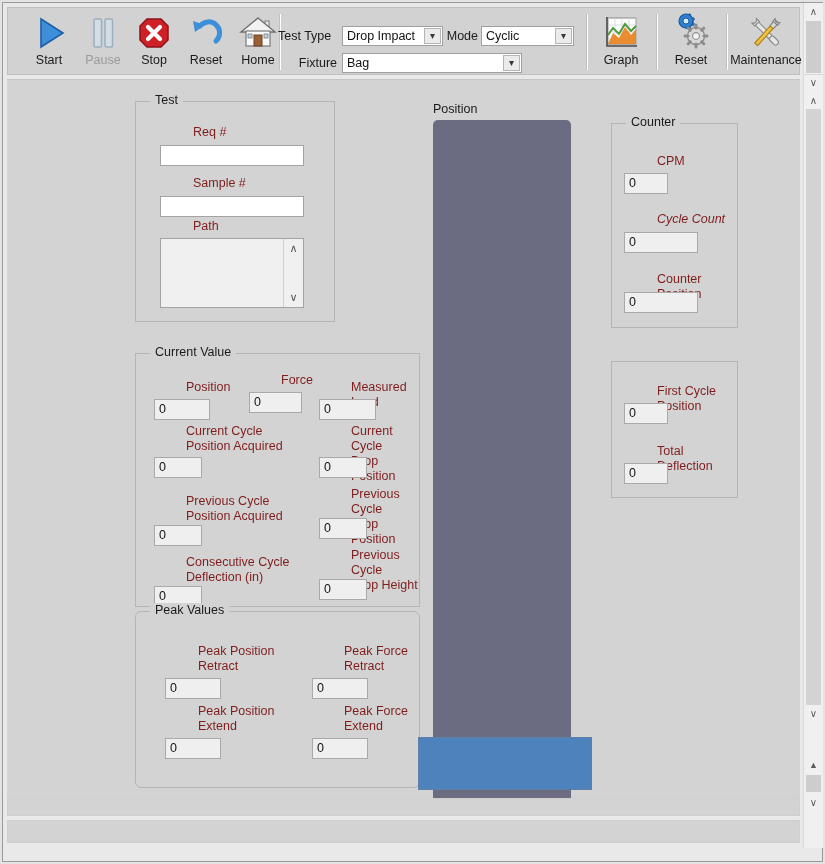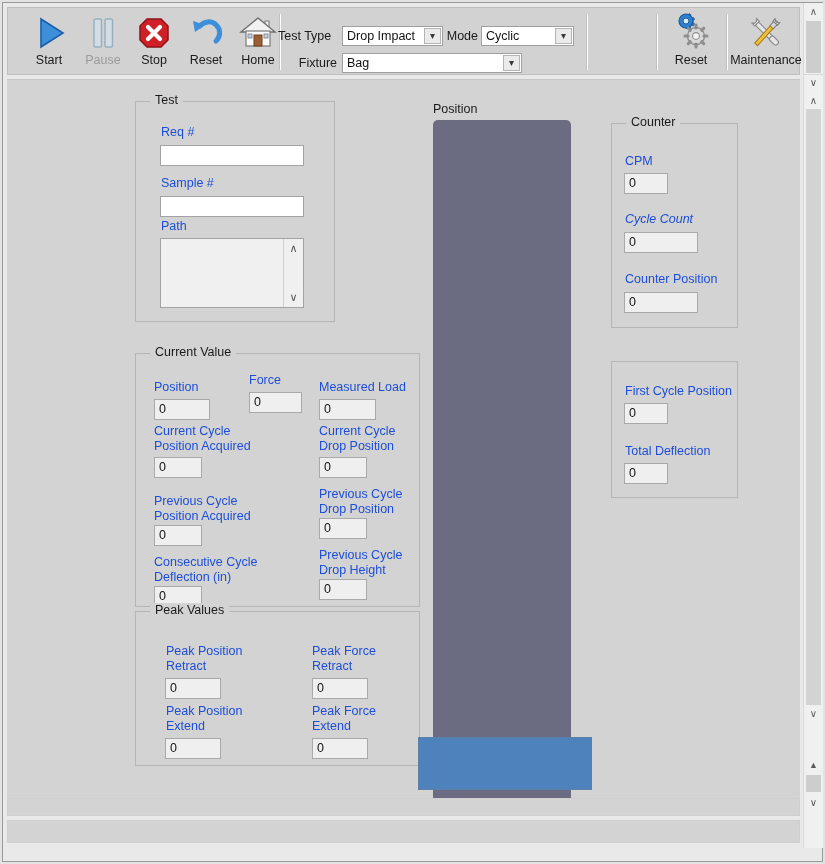--- a/index.html
+++ b/index.html
@@ -133,23 +133,24 @@
     background: #d3d3d3;
     font-size: 12.5px;
     color: #1a1a1a;
     line-height: 14px;
     white-space: nowrap;
   }
 
   .fld-label {
     position: absolute;
     font-size: 12.5px;
-    color: #1d4ed8;
+    color: #7f1d1d;
     line-height: 15px;
     white-space: pre-line;
+    margin-left: 32px;
   }
 
   
   .input-white {
     position: absolute;
     background: #ffffff;
     border: 1px solid #a3a3a3;
     box-sizing: border-box;
     font-size: 12.5px;
     color: #111;
@@ -341,20 +342,33 @@
     </div>
 
     <div class="ctrl-label" style="left:277px; top:48px; width:52px;">Fixture</div>
     <div class="combo" style="left:334px; top:45px; width:180px;">
       <span class="cval">Bag</span>
       <span class="carrow">▾</span>
     </div>
 
     <div class="tsep" style="left:578px;"></div>
 
+    <div class="tbtn" style="left:583px; width:60px;">
+      <span class="glyph">
+        <svg width="40" height="40" viewBox="0 0 40 40">
+          <rect x="7" y="5" width="28" height="26" fill="#fdfdfd" stroke="#8a8a8a" stroke-width="1"></rect>
+          <path d="M7,5 L7,31 M14,5 L14,31 M21,5 L21,31 M28,5 L28,31 M35,5 L35,31" stroke="#d6d6d6" stroke-width="0.8"></path>
+          <path d="M7,12 L35,12 M7,19 L35,19 M7,26 L35,26" stroke="#d6d6d6" stroke-width="0.8"></path>
+          <polygon points="7,31 12,20 18,25 24,14 30,22 35,16 35,31" fill="#e8821e" opacity="0.92"></polygon>
+          <polyline points="7,22 12,15 18,21 24,11 30,18 35,13" fill="none" stroke="#4f9a3d" stroke-width="2"></polyline>
+          <path d="M6,4 L6,33 L36,33" fill="none" stroke="#4a4a4a" stroke-width="1.6"></path>
+        </svg>
+      </span>
+      <span class="tlabel">Graph</span>
+    </div>
 
     <div class="tsep" style="left:648px;"></div>
 
     <div class="tbtn" style="left:653px; width:60px;">
       <span class="glyph">
         <svg width="40" height="40" viewBox="0 0 40 40">
           <g transform="translate(15,8)">
             <path d="M0,-9 L2.6,-8.4 L4.6,-10.4 L6.9,-8.7 L6,-6.1 L8,-4.1 L10.6,-5 L12,-2.2 L9.7,-0.5 L9.7,2.2
                      L12,3.9 L10.6,6.7 L8,5.8 L6,7.8 L6.9,10.4 L4.6,12.1 L2.6,10.1 L0,10.7 L-1.4,8.3" fill="#2f7fd0" stroke="#1a5a9c" stroke-width="1" transform="scale(0.72)"></path>
             <circle cx="0" cy="0" r="7" fill="#2f7fd0" stroke="#1a5a9c" stroke-width="1.2"></circle>
@@ -444,21 +458,21 @@
 
       <div class="fld-label" style="left:18px; top:201px;">Consecutive Cycle
 Deflection (in)</div>
       <div class="input-grey" style="left:18px; top:232px; width:48px; height:21px;">0</div>
 
       <div class="fld-label" style="left:183px; top:194px;">Previous Cycle
 Drop Height</div>
       <div class="input-grey" style="left:183px; top:225px; width:48px; height:21px;">0</div>
     </div>
 
-    <div class="group" style="left:128px; top:531px; width:285px; height:155px;">
+    <div class="group" style="left:128px; top:531px; width:285px; height:177px;border-radius:6px;">
       <div class="group-title">Peak Values</div>
 
       <div class="fld-label" style="left:30px; top:32px;">Peak Position
 Retract</div>
       <div class="input-grey" style="left:29px; top:66px; width:56px; height:21px;">0</div>
 
       <div class="fld-label" style="left:176px; top:32px;">Peak Force
 Retract</div>
       <div class="input-grey" style="left:176px; top:66px; width:56px; height:21px;">0</div>
 

